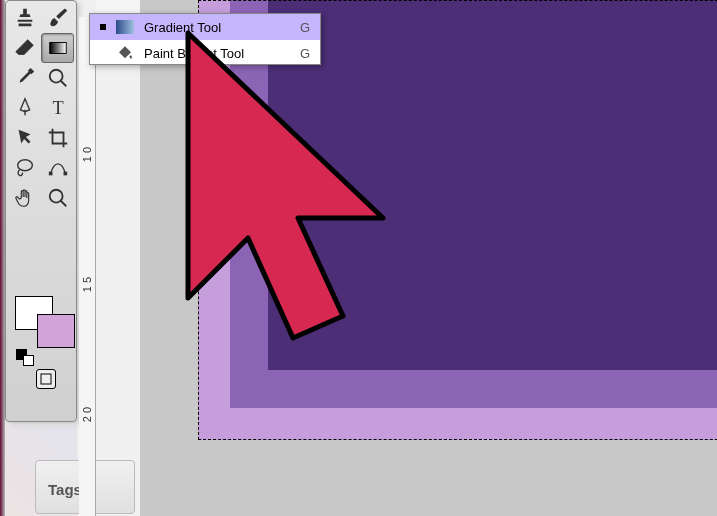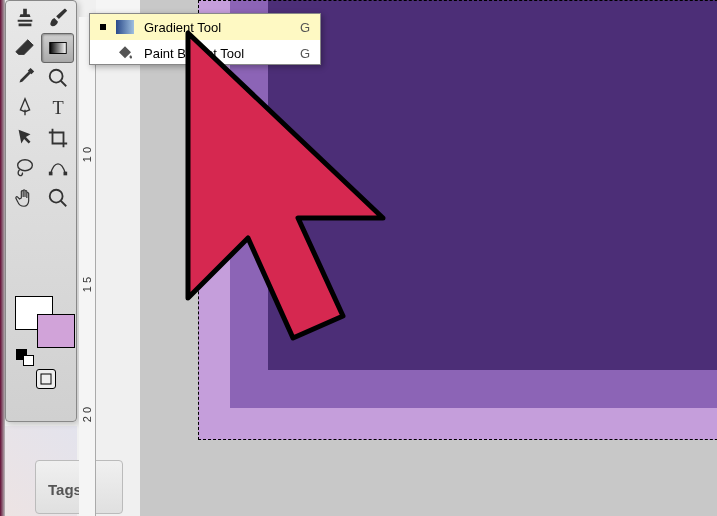--- a/index.html
+++ b/index.html
@@ -12,33 +12,33 @@
 .tool svg{width:22px;height:22px}
 .swatches{position:absolute;left:9px;top:295px}
 .sw-fill{width:38px;height:34px;background:#fff;border:1px solid #000;position:absolute}
 .sw-stroke{width:38px;height:34px;background:#d1a3d9;border:1px solid #000;position:absolute;left:22px;top:18px}
 .sw-mini{position:absolute;left:10px;top:348px;width:11px;height:11px;background:#000;border:1px solid #000}
 .sw-mini2{position:absolute;left:17px;top:354px;width:11px;height:11px;background:#fff;border:1px solid #000}
 .mode-row{position:absolute;left:30px;top:368px;display:flex;gap:3px}
 .mode-btn{width:20px;height:20px;background:#fff;border:1px solid #888;border-radius:3px;display:flex;align-items:center;justify-content:center}
 .mode-btn.sel{border:1px solid #000;background:#eee}
 .below-panel{position:absolute;left:5px;top:426px;width:72px;height:90px;background:linear-gradient(45deg,#e8d0d0,#d0d0e8);opacity:0.4}
-.tags-panel{position:absolute;left:35px;top:460px;width:88px;height:54px;background:linear-gradient(180deg,#f0f0f0,#e0e0e0);border:1px solid #bbb;border-radius:4px;padding:20px 12px;color:#555;font-weight:bold;font-size:15px}
+.tags-panel{position:absolute;left:35px;top:460px;width:100px;height:54px;background:linear-gradient(180deg,#f0f0f0,#e0e0e0);border:1px solid #bbb;border-radius:4px;padding:20px 12px;color:#555;font-weight:bold;font-size:15px}
 .canvas-area{position:absolute;left:140px;top:0;right:0;bottom:0;background:#c8c8c8}
 .ruler-h{position:absolute;left:96px;top:0;right:0;height:17px;background:#f5f5f5;border-bottom:1px solid #aaa;white-space:nowrap;overflow:hidden}
 .ruler-v{position:absolute;left:79px;top:17px;width:17px;bottom:0;background:#f5f5f5;border-right:1px solid #aaa}
 .ruler-v .rtick{position:absolute;right:2px;font-size:11px;color:#333;writing-mode:vertical-lr;transform:rotate(180deg)}
 .artwork{position:absolute;left:198px;top:0;width:560px;height:440px}
 .layer1{position:absolute;left:0;top:0;right:0;bottom:0;background:#c59edb}
 .layer2{position:absolute;left:32px;top:0;right:0;bottom:32px;background:#8c64b6}
 .layer3{position:absolute;left:70px;top:0;right:0;bottom:70px;background:#4c2e77}
 .marquee{position:absolute;left:198px;top:0;width:560px;height:440px;border:1.5px dashed #000;pointer-events:none}
 .flyout{position:absolute;left:89px;top:13px;width:232px;height:52px;background:#fff;border:1px solid #888;box-shadow:2px 2px 6px rgba(0,0,0,0.3)}
 .fly-item{height:26px;display:flex;align-items:center;padding:0 10px;gap:10px}
-.fly-item.sel{background:#fef9c3}
+.fly-item.sel{background:#c4b5fd}
 .fly-dot{width:6px;height:6px;background:#000}
 .fly-spacer{width:6px}
 .fly-icon{width:18px;height:18px;display:flex;align-items:center;justify-content:center}
 .fly-label{flex:1}
 .fly-key{color:#555}
 .cursor-arrow{position:absolute;left:148px;top:28px;pointer-events:none}
 </style>
 </head>
 <body>
 

